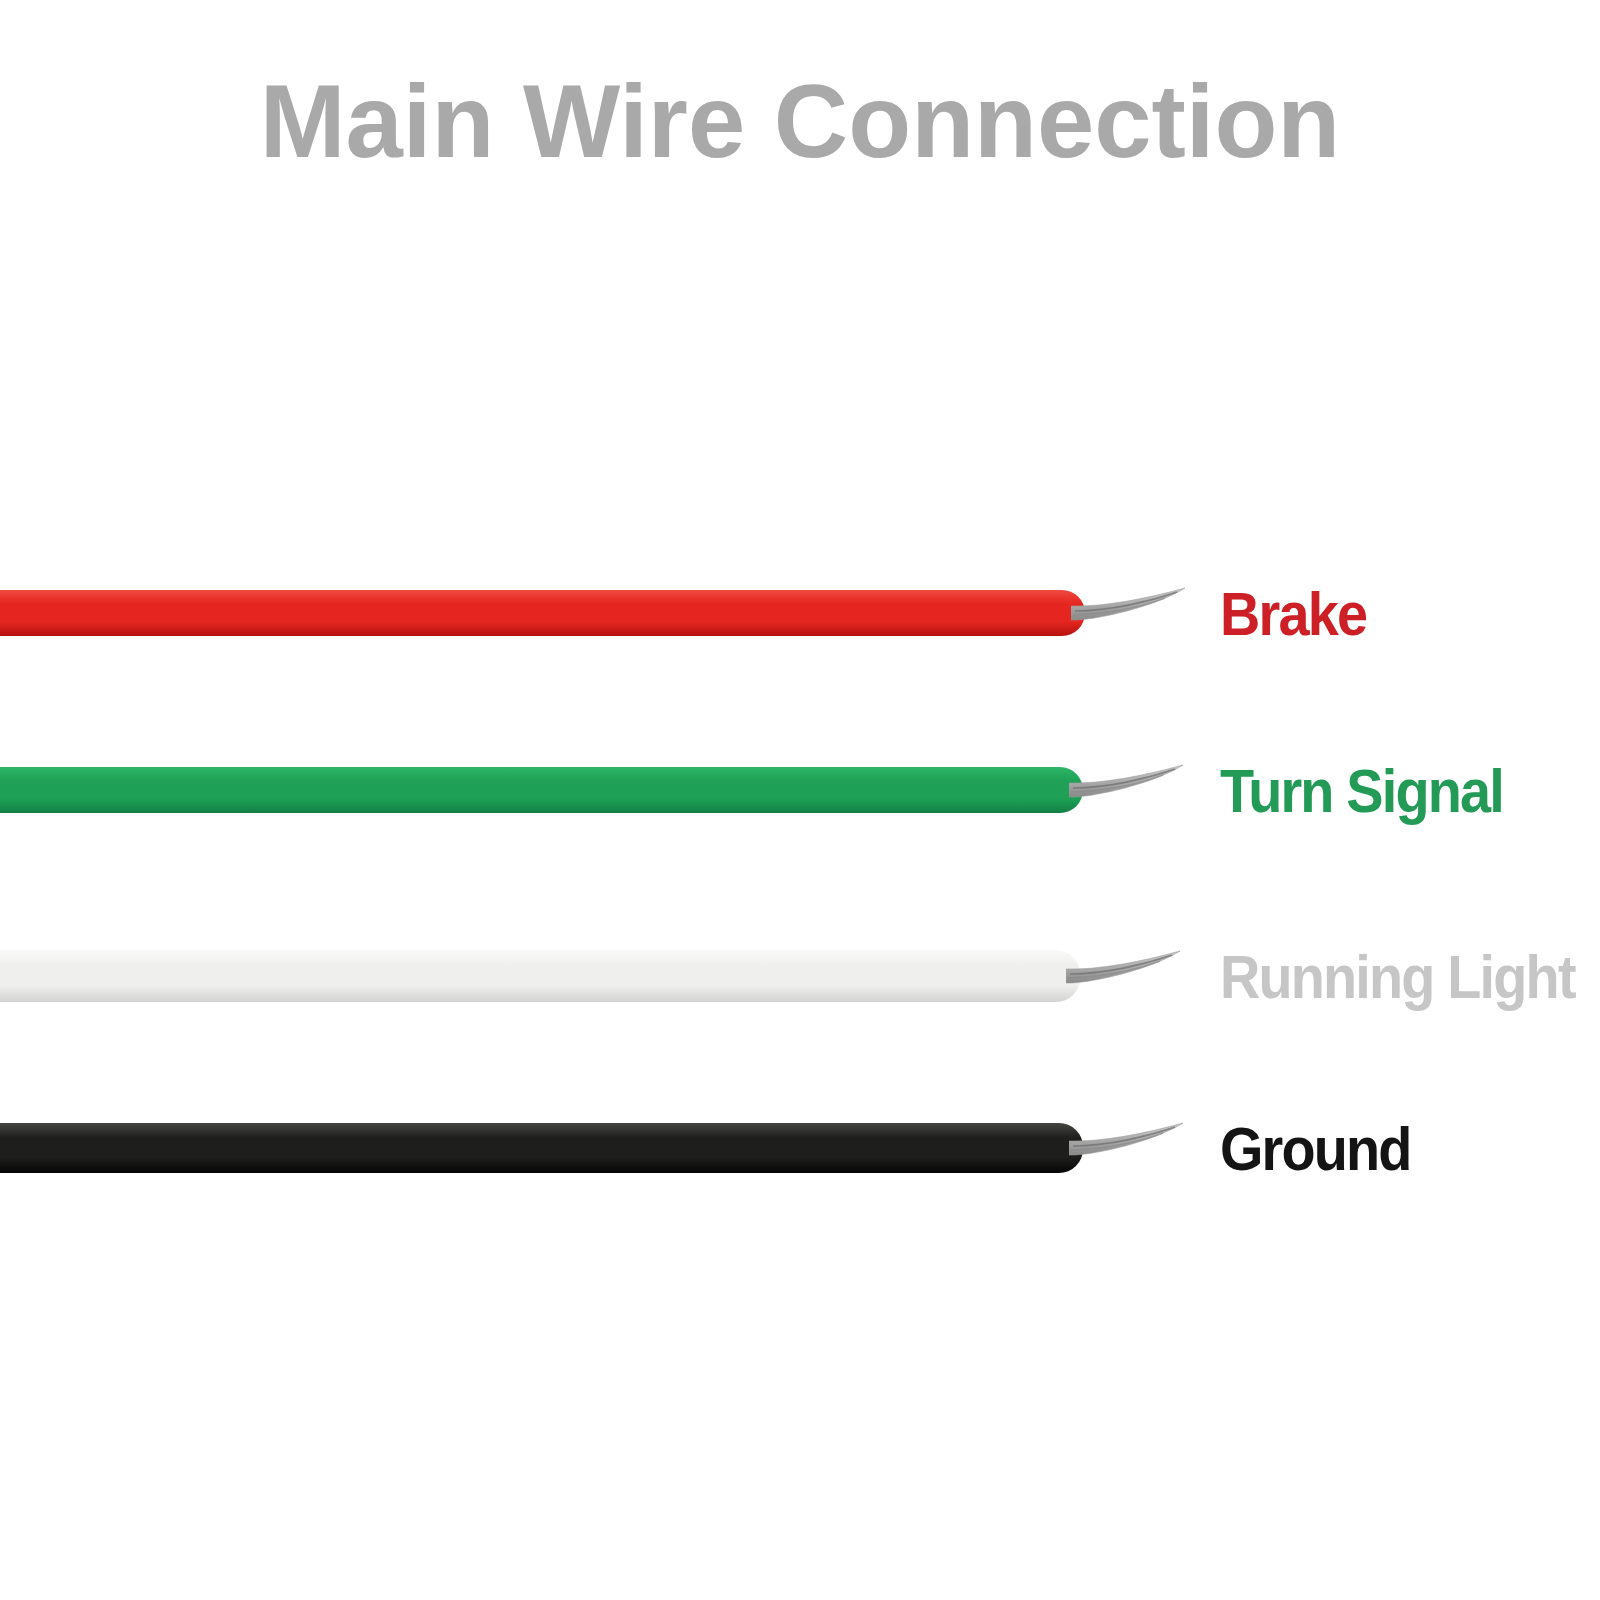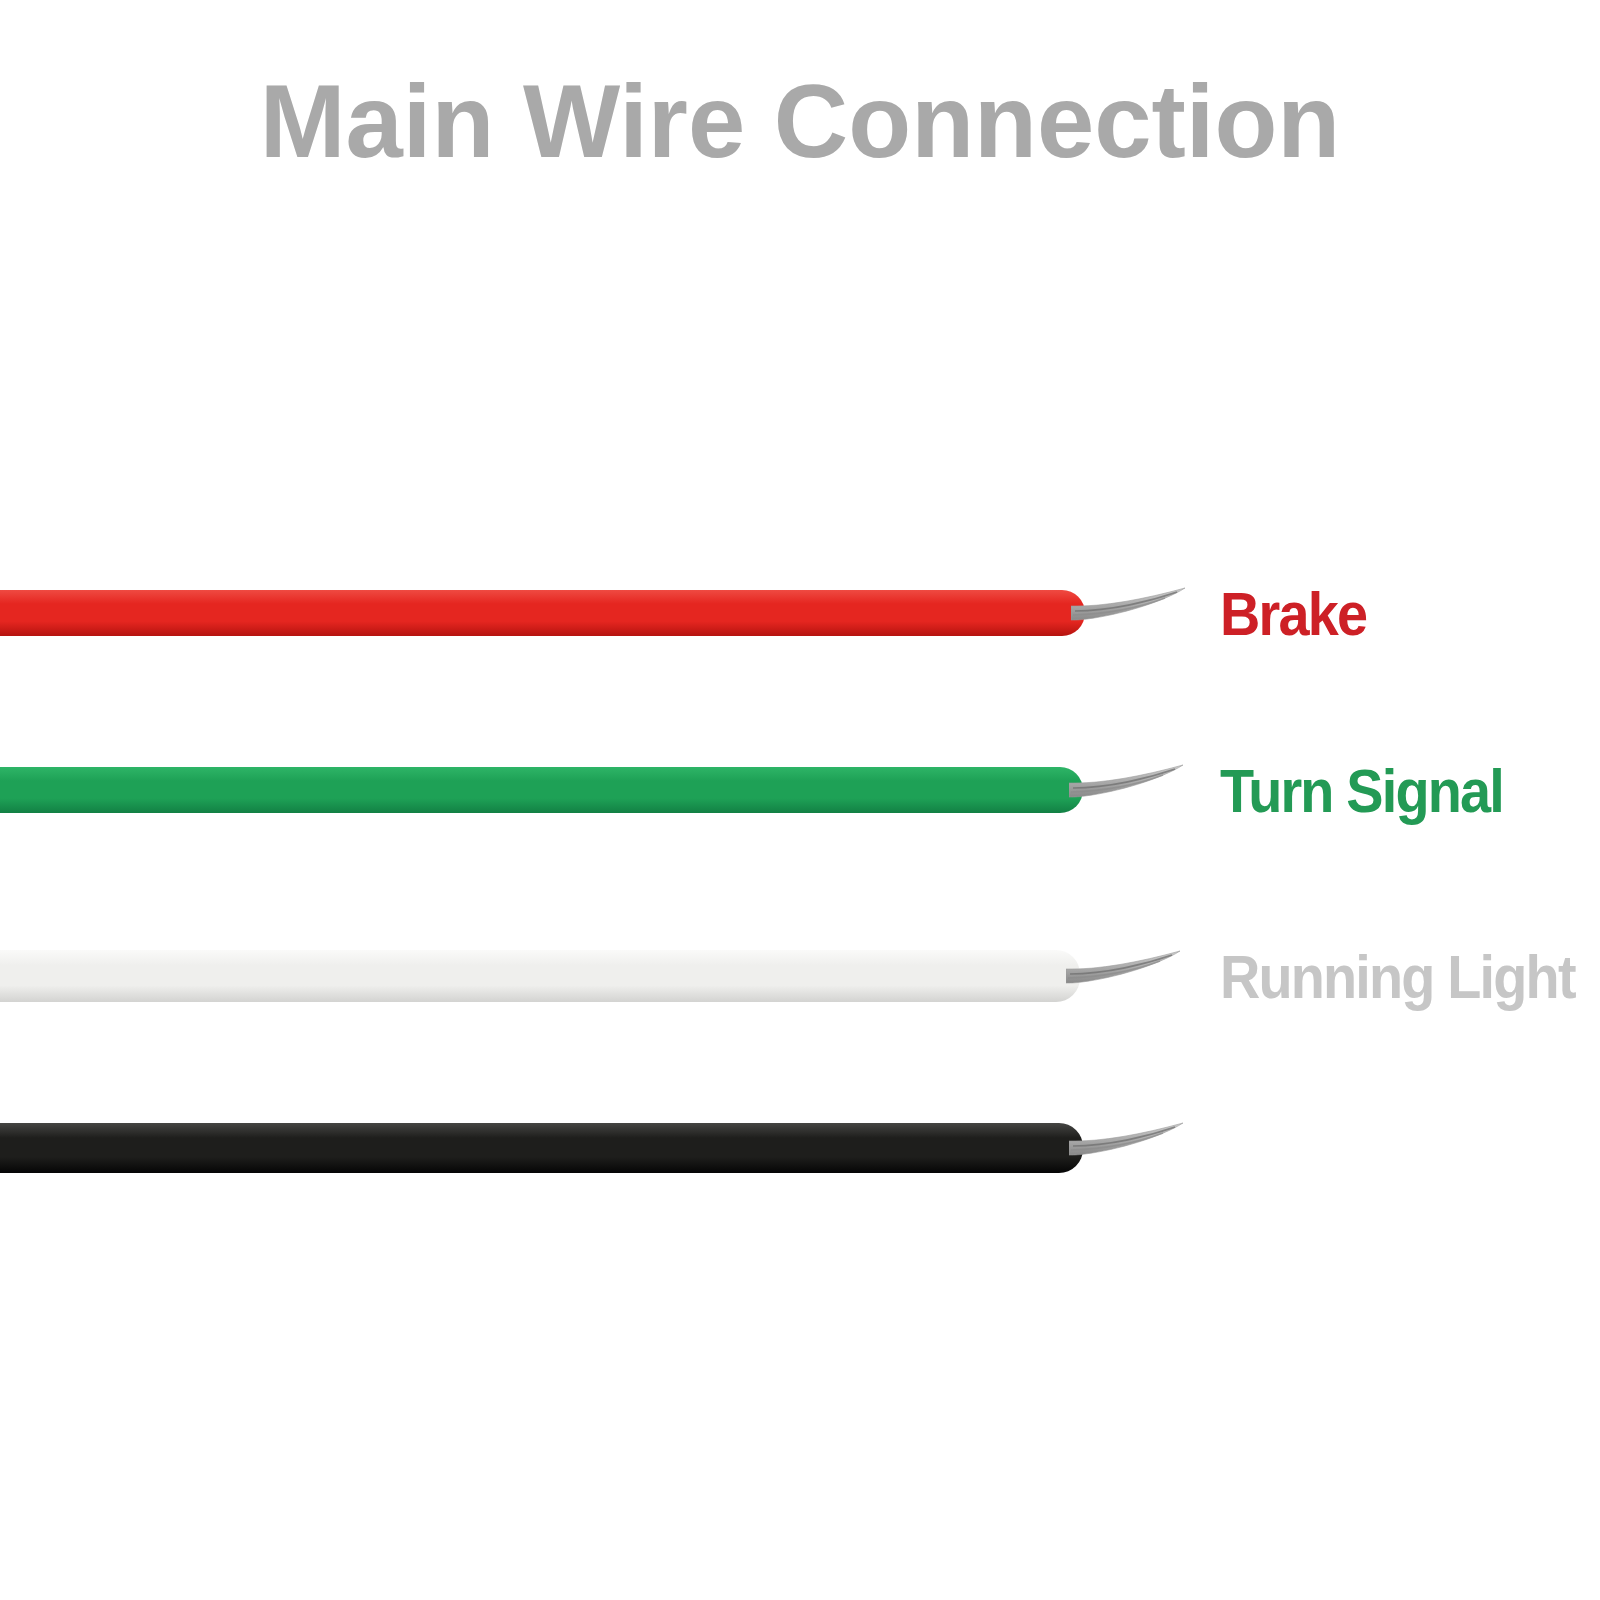--- a/index.html
+++ b/index.html
@@ -137,15 +137,18 @@
     </div>
   </div>
 
   <div class="wire-row" id="row-3" style="--wire-base: #1e1e1c; --wire-light: #454543; --wire-dark: #050505; --label-color: #141414;">
     <div class="wire-body"></div>
     <svg class="wire-tip" viewBox="0 0 118 44">
       <path d="M0,24 C32,25 74,17 114,6 C92,20 48,33 16,37 C9,38 3,38 0,38 Z" fill="url(#tipGrad)" stroke="#9a9a9a" stroke-width="0.6"></path>
       <path d="M4,29 C40,29 80,19 106,10" stroke="#6f6f6f" stroke-width="1.6" fill="none" opacity="0.75"></path>
       <path d="M2,33 C36,32 70,25 94,16" stroke="#8c8c8c" stroke-width="1.4" fill="none" opacity="0.7"></path>
     </svg>
+    <div class="wire-label">
+      <span class="label-text">Ground</span>
+    </div>
   </div>
 
 </div>
 
 </body></html>

